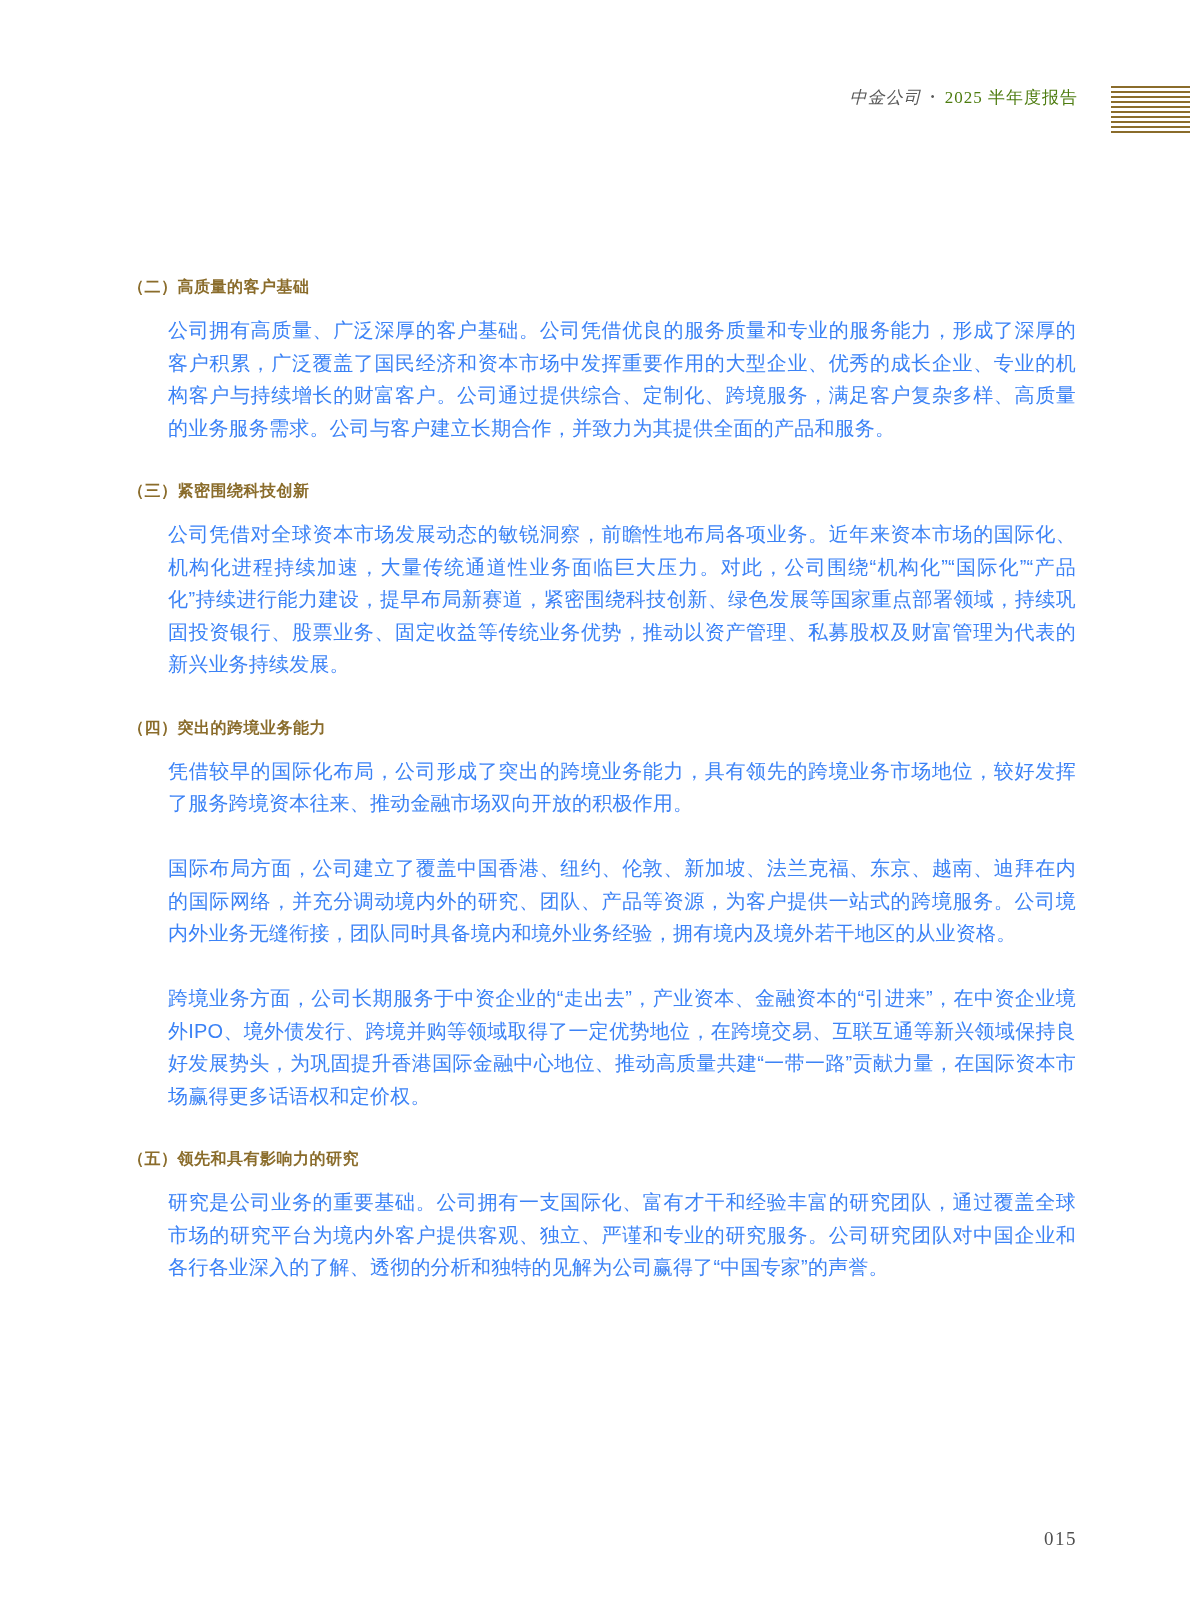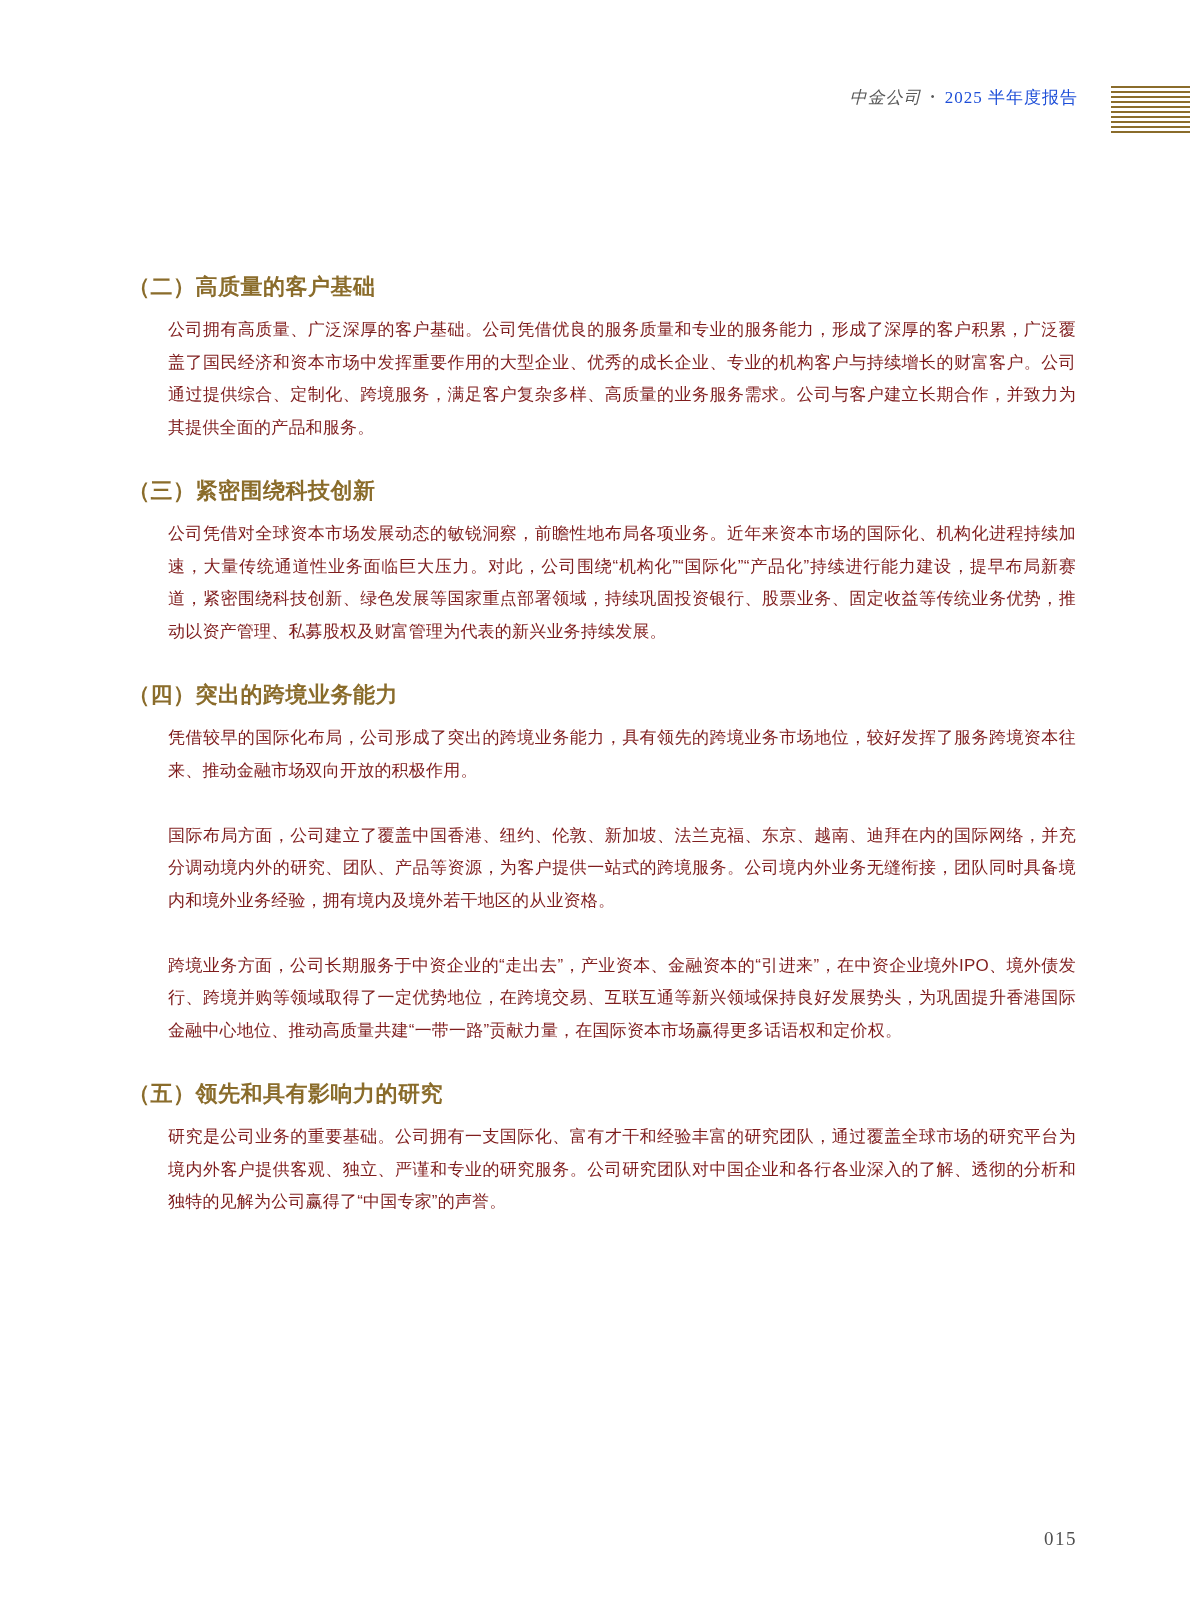--- a/index.html
+++ b/index.html
@@ -27,21 +27,21 @@
     white-space: nowrap;
   }
   .running-header .company { color: #585858; font-style: italic; }
   .running-header .dot {
     display: inline-block;
     margin: 0 9px;
     font-size: 12px;
     vertical-align: 2px;
     color: #585858;
   }
-  .running-header .report { color: #1d4ed8; }
+  .running-header .report { color: #4d7c0f; }
 
   
   .logo-stripes {
     position: absolute;
     top: 86px;
     right: 0;
     width: 79px;
     height: 50px;
     background: repeating-linear-gradient(
       to bottom,
@@ -52,32 +52,32 @@
 
   
   .content {
     position: absolute;
     left: 128px;
     top: 272px;
     width: 948px;
   }
   .section-heading {
     margin: 32px 0 12px 0;
-    font-size: 22px;
+    font-size: 16px;
     font-weight: bold;
     line-height: 30px;
     color: #8a6c2b;
     letter-spacing: 0.5px;
   }
   .section:first-child .section-heading { margin-top: 0; }
   .para {
     margin: 0 0 0 40px;
-    font-size: 17px;
+    font-size: 20px;
     line-height: 32.5px;
-    color: #7f1d1d;
+    color: #3b82f6;
     text-align: justify;
     letter-spacing: 0.2px;
   }
   .para + .para { margin-top: 32.5px; }
 
   
   .page-number {
     position: absolute;
     top: 1528px;
     right: 113px;

